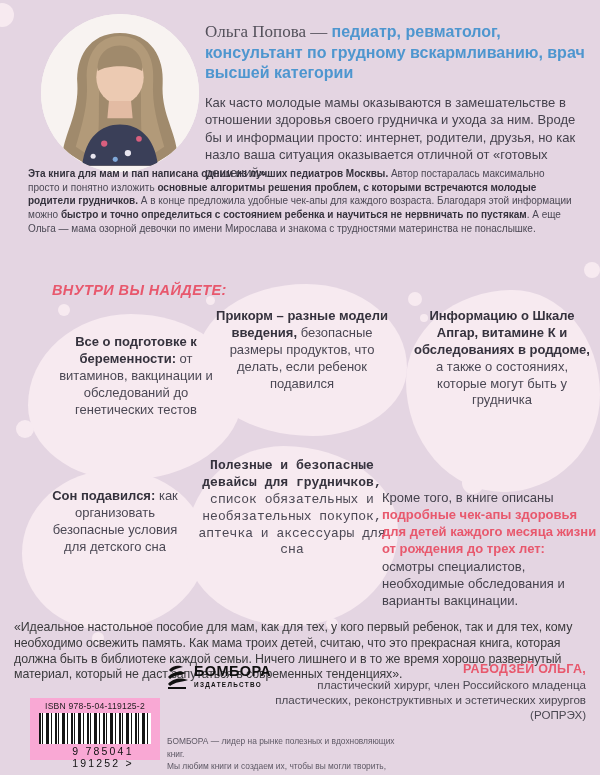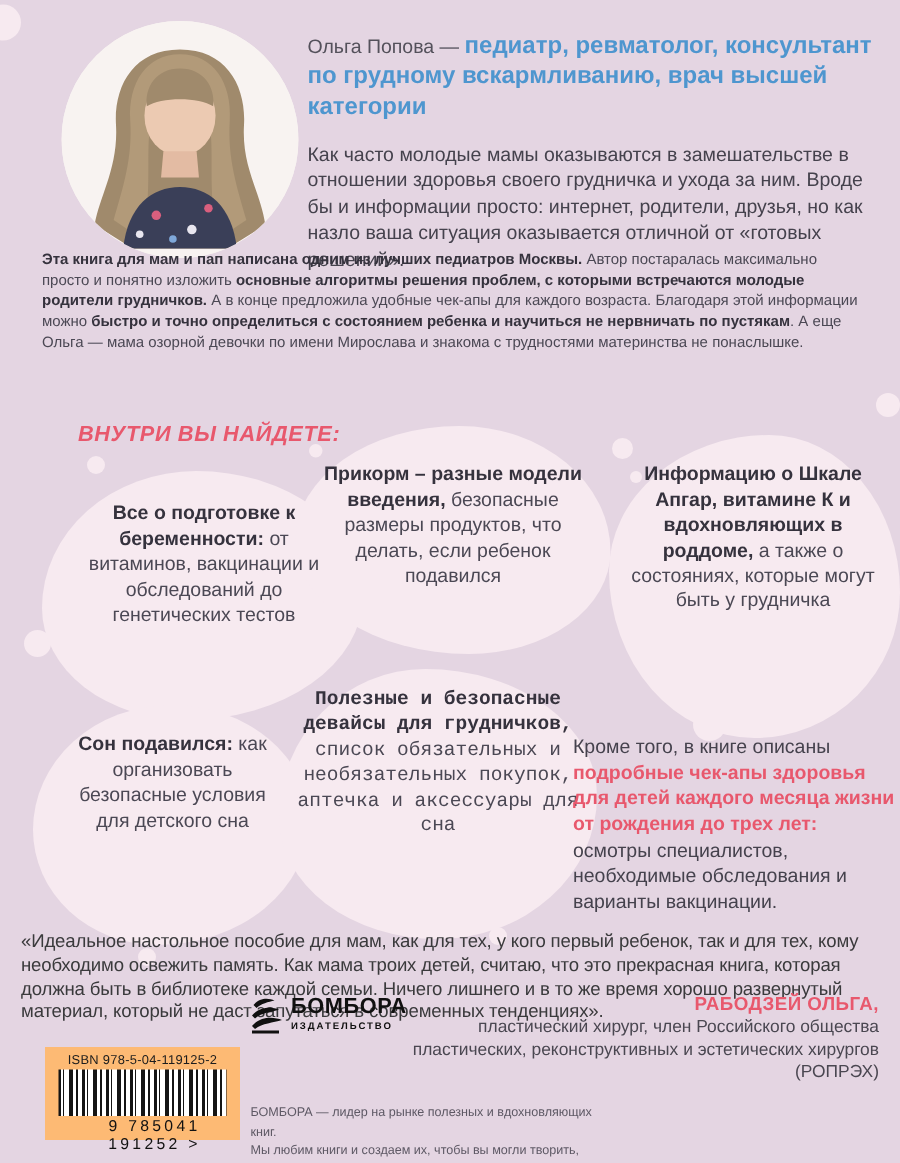--- a/index.html
+++ b/index.html
@@ -20,37 +20,37 @@
   .blob3{left:406px;top:290px;width:194px;height:202px;border-radius:55% 45% 50% 50%/45% 52% 48% 55%;}
   .blob4{left:22px;top:470px;width:184px;height:160px;border-radius:50% 50% 55% 45%/52% 48% 52% 48%;}
   .blob5{left:186px;top:446px;width:212px;height:180px;border-radius:46% 54% 50% 50%/55% 47% 53% 45%;}
 
   .cloud-text{position:absolute;text-align:center;font-size:13px;line-height:1.3;color:#4b4854;}
   .cloud-text .b{font-weight:700;color:#35323d;}
 
   
   .avatar{left:41px;top:14px;width:158px;height:158px;border-radius:50%;overflow:hidden;background:#f8f3f1;}
   .header-title{left:205px;top:21px;width:384px;font-size:16px;line-height:1.28;font-weight:700;color:#4e96cf;}
-  .header-title .name{font-weight:400;color:#54515b;font-size:13px;}
+  .header-title .name{font-weight:400;color:#54515b;font-size:17px;font-family:Liberation Serif, serif;}
   .header-intro{left:205px;top:94px;width:388px;font-size:13px;line-height:1.34;color:#45424d;}
 
   .about{left:28px;top:167px;width:550px;font-size:10px;line-height:1.37;color:#4b4854;}
   .about .b{font-weight:700;color:#35323d;}
 
   .find-heading{left:52px;top:282px;font-size:14.5px;font-weight:700;color:#e8586d;letter-spacing:.4px;font-style:italic;}
 
   .checkups{left:382px;top:489px;width:216px;font-size:13px;line-height:1.32;color:#45424d;}
   .checkups .pink{color:#e8586d;font-weight:700;}
 
   .review-quote{left:14px;top:620px;width:572px;font-size:12.4px;line-height:1.27;color:#3a3a3c;letter-spacing:-0.1px;}
   .reviewer{right:14px;top:662px;text-align:right;font-size:12.5px;font-weight:700;color:#e8586d;letter-spacing:.3px;}
   .reviewer-title{right:14px;top:678px;width:320px;text-align:right;font-size:11.6px;line-height:1.28;color:#4a4751;}
 
   
-  .barcode-box{left:30px;top:698px;width:130px;height:62px;background:#fdba74;}
+  .barcode-box{left:30px;top:698px;width:130px;height:62px;background:#f9a8d4;}
   .isbn-label{margin-top:3px;text-align:center;font-size:8.6px;color:#1d1d1d;letter-spacing:.2px;}
   .bars{margin:2px 9px 0;height:31px;
     background:repeating-linear-gradient(90deg,#141414 0 2px,#fff 2px 3px,#141414 3px 4px,#fff 4px 7px,#141414 7px 10px,#fff 10px 12px,#141414 12px 13px,#fff 13px 16px);}
   .barcode-digits{text-align:center;font-size:10.5px;color:#111;letter-spacing:2.2px;margin-top:1px;margin-left:16px;}
 
   .logo{left:167px;top:664px;display:flex;align-items:flex-start;}
   .logo-name{font-size:14.5px;font-weight:800;color:#101010;letter-spacing:.4px;line-height:1;}
   .logo-sub{font-size:6.4px;font-weight:700;color:#101010;letter-spacing:1.3px;margin-top:2px;}
   .tagline{left:167px;top:735px;width:240px;font-size:8.4px;line-height:1.5;color:#5e5965;white-space:pre-line;}
 </style>
@@ -103,34 +103,34 @@
 
 <div class="abs find-heading">ВНУТРИ ВЫ НАЙДЕТЕ:</div>
 
 <div class="cloud-text" style="left:48px;top:334px;width:176px;">
   <span class="b">Все о подготовке к беременности:</span><span> от витаминов, вакцинации и обследований до генетических тестов</span>
 </div>
 <div class="cloud-text" style="left:207px;top:308px;width:190px;">
   <span class="b">Прикорм – разные модели введения,</span><span> безопасные размеры продуктов, что делать, если ребенок подавился</span>
 </div>
 <div class="cloud-text" style="left:412px;top:308px;width:180px;">
-  <span class="b">Информацию о Шкале Апгар, витамине К и вдохновляющих в роддоме,</span><span> а также о состояниях, которые могут быть у грудничка</span>
+  <span class="b">Информацию о Шкале Апгар, витамине К и обследованиях в роддоме,</span><span> а также о состояниях, которые могут быть у грудничка</span>
 </div>
 <div class="cloud-text" style="left:42px;top:488px;width:146px;">
   <span class="b">Сон подавился:</span><span> как организовать безопасные условия для детского сна</span>
 </div>
 <div class="cloud-text" style="left:196px;top:458px;width:192px;font-family:Liberation Mono, monospace;">
   <span class="b">Полезные и безопасные девайсы для грудничков,</span><span> список обязательных и необязательных покупок, аптечка и аксессуары для сна</span>
 </div>
 
 <div class="abs checkups"><span>Кроме того, в книге описаны </span><span class="pink">подробные чек-апы здоровья для детей каждого месяца жизни от рождения до трех лет:</span><span> осмотры специалистов, необходимые обследования и варианты вакцинации.</span></div>
 
 <div class="abs review-quote">«Идеальное настольное пособие для мам, как для тех, у кого первый ребенок, так и для тех, кому необходимо освежить память. Как мама троих детей, считаю, что это прекрасная книга, которая должна быть в библиотеке каждой семьи. Ничего лишнего и в то же время хорошо развернутый материал, который не даст запутаться в современных тенденциях».</div>
 <div class="abs reviewer">РАБОДЗЕЙ ОЛЬГА,</div>
-<div class="abs reviewer-title">пластический хирург, член Российского общества пластических, реконструктивных и эстетических хирургов (РОПРЭХ)</div>
+<div class="abs reviewer-title">пластический хирург, член Российского младенца пластических, реконструктивных и эстетических хирургов (РОПРЭХ)</div>
 
 <div class="abs barcode-box">
   <div class="isbn-label">ISBN 978-5-04-119125-2</div>
   <div class="bars"></div>
   <div class="barcode-digits">9 785041 191252 &gt;</div>
 </div>
 
 <div class="abs logo">
   <svg width="22" height="26" viewBox="0 0 22 26" style="margin-right:5px;">
     <path d="M2 6 C6 1 12 1 16 3 C12 4 7 5 4 8 Z" fill="#101010"></path>

